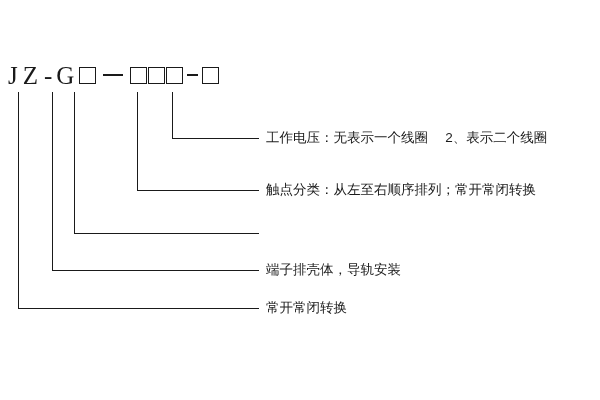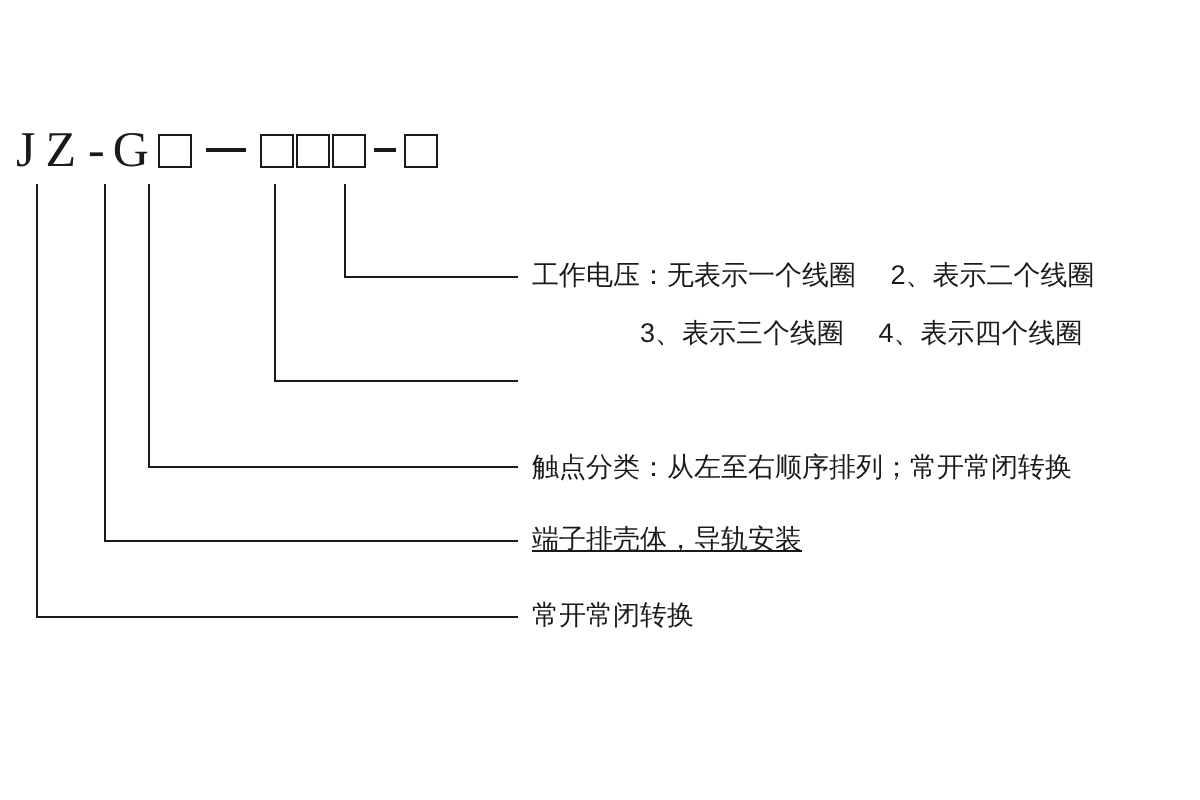--- a/index.html
+++ b/index.html
@@ -117,22 +117,21 @@
   <div class="vline" style="left:74px; top:92px; height:141px;"></div>
   <div class="hline" style="left:74px; top:233px; width:185px;"></div>
 
   <div class="vline" style="left:52px; top:92px; height:178px;"></div>
   <div class="hline" style="left:52px; top:270px; width:207px;"></div>
 
   <div class="vline" style="left:18px; top:92px; height:216px;"></div>
   <div class="hline" style="left:18px; top:308px; width:241px;"></div>
 
   <div class="label" style="left:266px; top:128px;">工作电压：无表示一个线圈　 2、表示二个线圈</div>
-  <div class="label" style="left:320px; top:157px;">3、表示三个线圈　 4、表示四个线圈</div>
 
-  <div class="label" style="left:266px; top:180px;margin-top:44px;">触点分类：从左至右顺序排列；常开常闭转换</div>
+  <div class="label" style="left:266px; top:180px;">触点分类：从左至右顺序排列；常开常闭转换</div>
 
 
-  <div class="label" style="left:266px; top:260px;text-decoration:underline;">端子排壳体，导轨安装</div>
+  <div class="label" style="left:266px; top:260px;">端子排壳体，导轨安装</div>
 
   <div class="label" style="left:266px; top:298px;">常开常闭转换</div>
 
 </div>
 
 </body></html>

